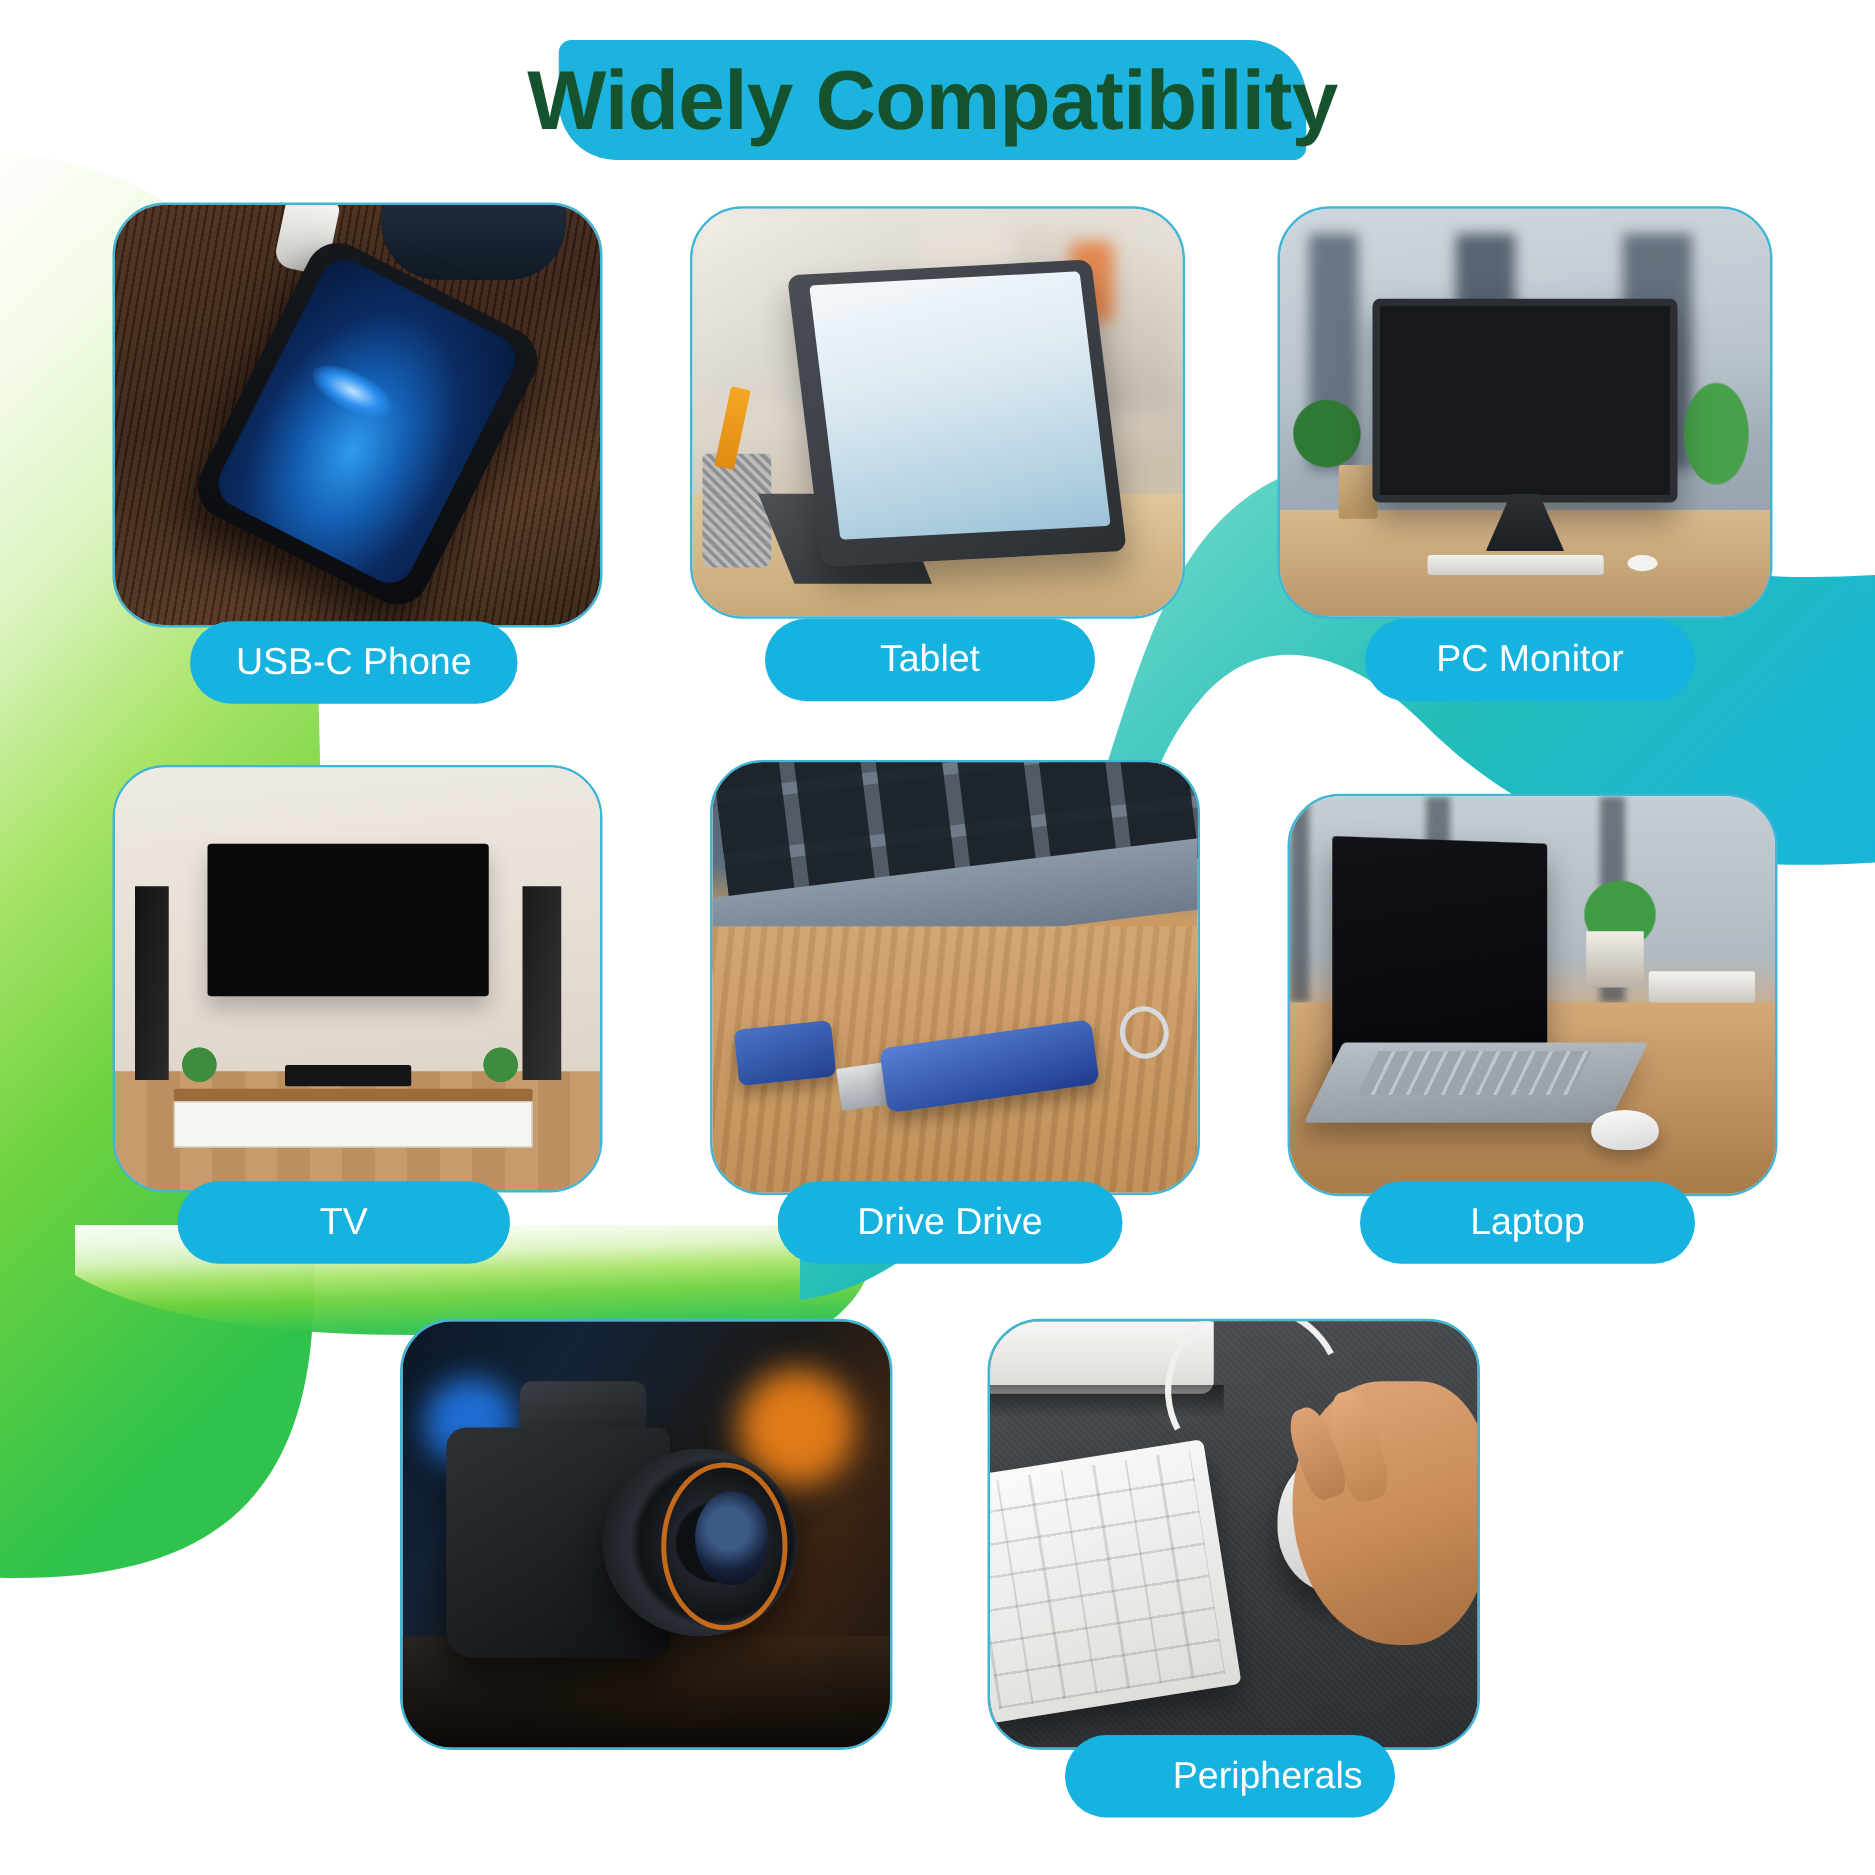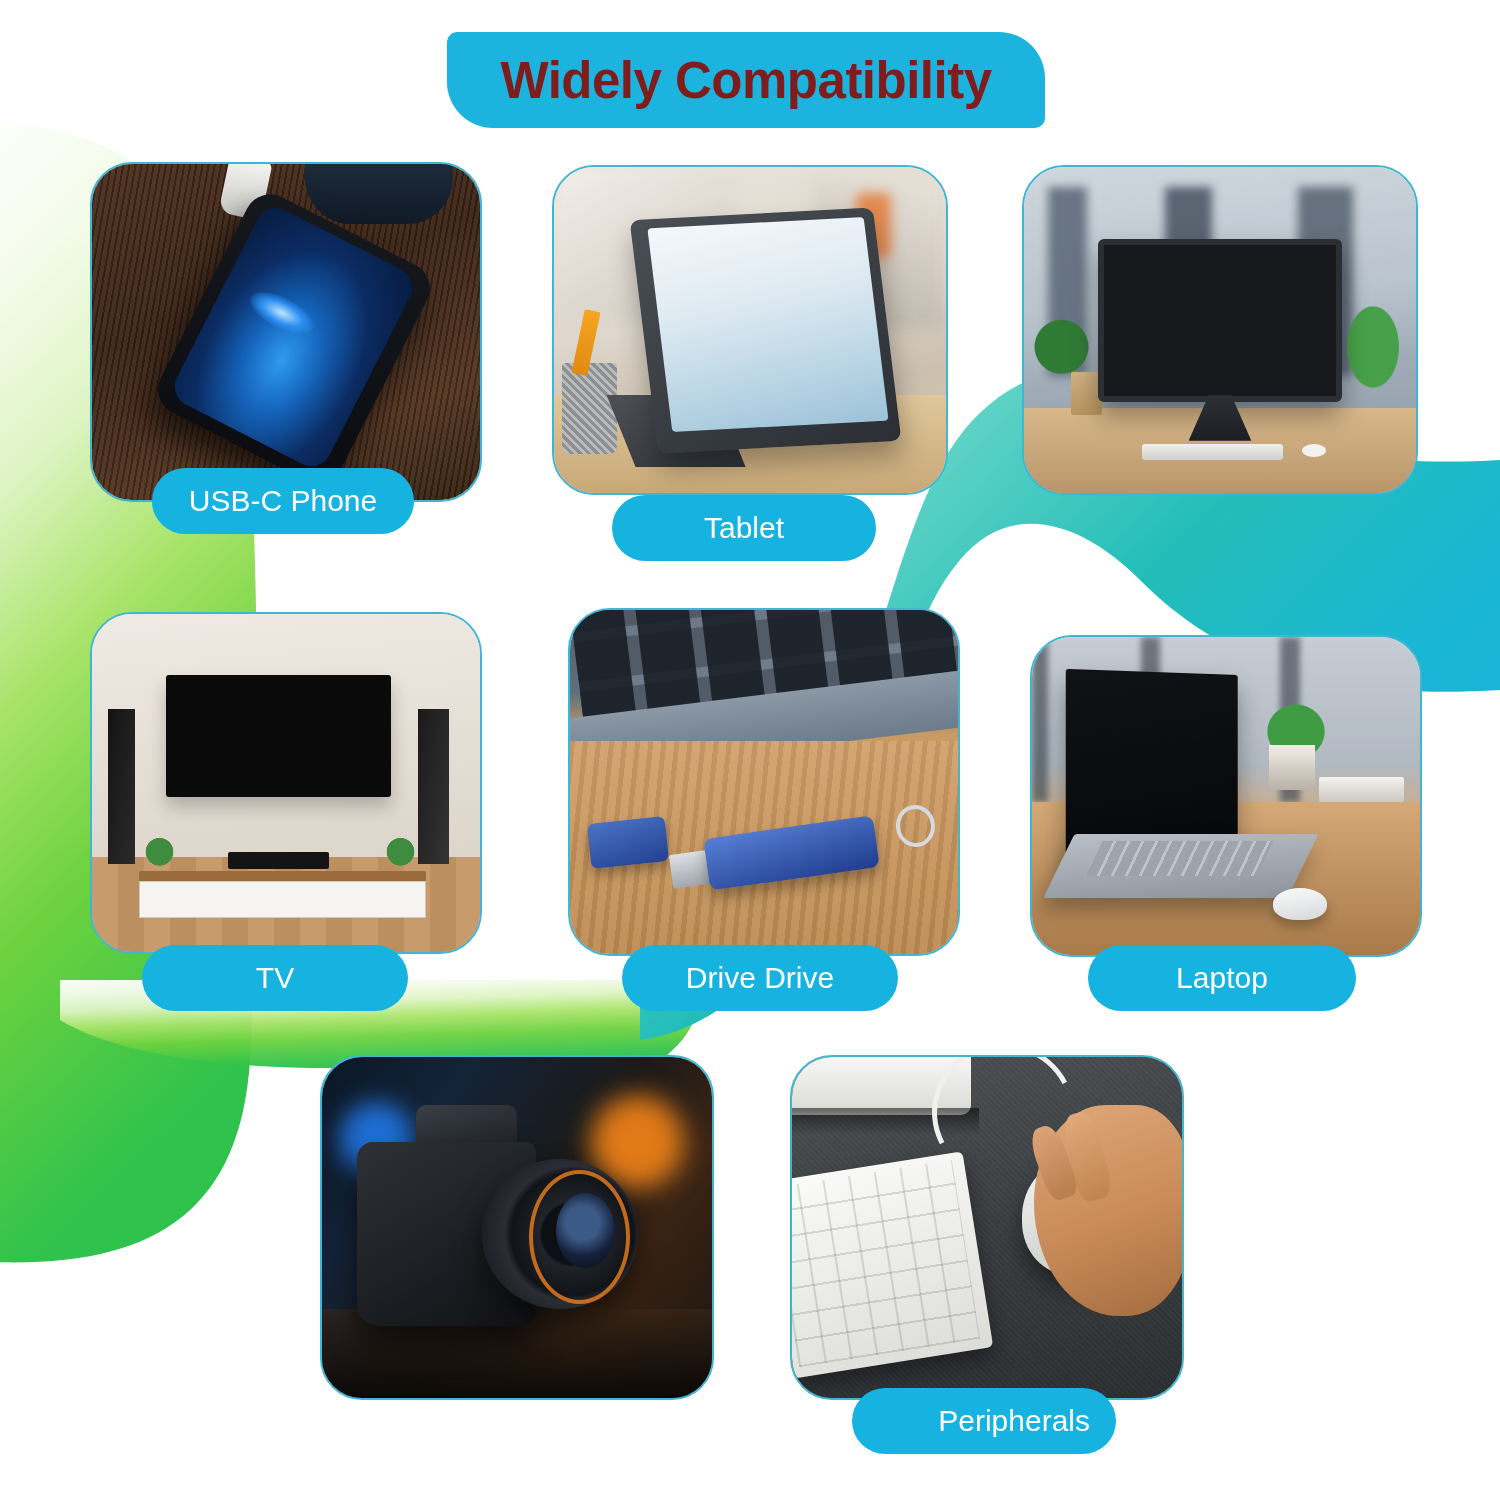--- a/index.html
+++ b/index.html
@@ -39,22 +39,22 @@
     background: #1CB3DE;
     border-radius: 46px 46px 46px 46px;
     border-top-left-radius: 10px;
     border-bottom-right-radius: 10px;
     display: flex;
     align-items: center;
     justify-content: center;
     z-index: 40;
   }
   .title-text {
-    color: #7f1d1d;
-    font-size: 51px;
+    color: #14532d;
+    font-size: 67px;
     font-weight: bold;
     letter-spacing: -0.5px;
     line-height: 1;
     white-space: nowrap;
     font-family: "Liberation Sans", sans-serif;
   }
 
   
   .card {
     position: absolute;
@@ -392,21 +392,21 @@
   <div class="card" style="left:90px; top:162px; width:392px; height:340px;">
     <div class="photo">
       <div class="ph ph-phone-bg"></div>
       <div class="ph-phone-mug"></div>
       <div class="ph-phone-buds"></div>
       <div class="ph-phone-body"></div>
       <div class="ph-phone-screen"></div>
       <div class="ph-phone-glow"></div>
     </div>
   </div>
-  <div class="pill" style="left:152px; top:468px; width:262px;">
+  <div class="pill" style="left:152px; top:497px; width:262px;">
     <span class="pill-text">USB-C Phone</span>
   </div>
 
   <div class="card" style="left:552px; top:165px; width:396px; height:330px;">
     <div class="photo">
       <div class="ph ph-tab-bg"></div>
       <div class="ph-tab-blurA"></div>
       <div class="ph-tab-blurB"></div>
       <div class="ph-tab-orange"></div>
       <div class="ph-tab-desk"></div>
@@ -427,20 +427,23 @@
       <div class="ph-pc-city"></div>
       <div class="ph-pc-desk"></div>
       <div class="ph-pc-plantL"></div>
       <div class="ph-pc-plantR"></div>
       <div class="ph-pc-cup"></div>
       <div class="ph-pc-mon"></div>
       <div class="ph-pc-base"></div>
       <div class="ph-pc-kb"></div>
       <div class="ph-pc-mouse"></div>
     </div>
+  </div>
+  <div class="pill" style="left:1092px; top:495px; width:264px;">
+    <span class="pill-text">PC Monitor</span>
   </div>
 
   <div class="card" style="left:90px; top:612px; width:392px; height:342px;">
     <div class="photo">
       <div class="ph ph-tv-bg"></div>
       <div class="ph-tv-wall"></div>
       <div class="ph-tv-floor"></div>
       <div class="ph-tv-spkL"></div>
       <div class="ph-tv-spkR"></div>
       <div class="ph-tv-screen"></div>

